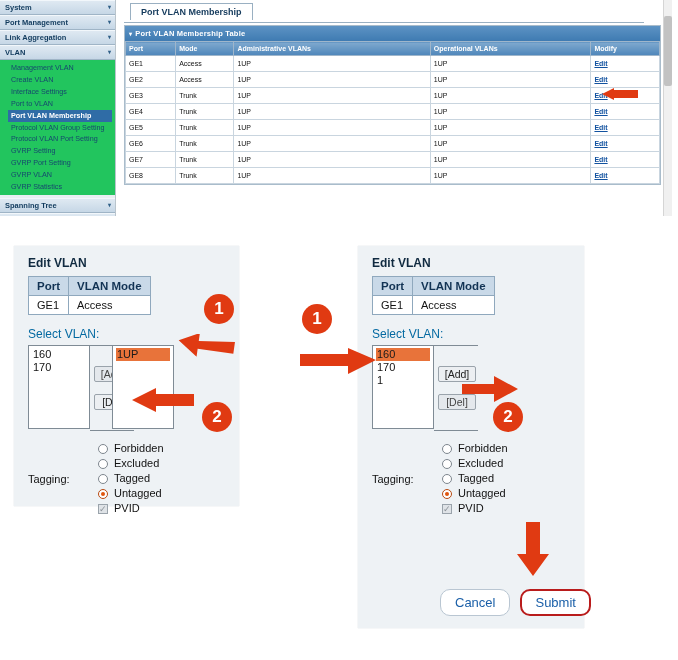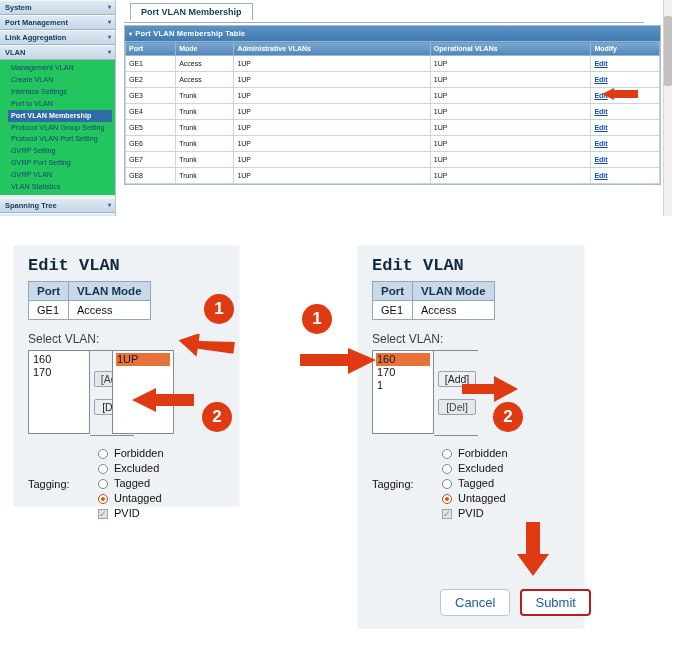--- a/index.html
+++ b/index.html
@@ -184,25 +184,24 @@
 
   .dlg {
     position: absolute;
     background: #eef2f5;
     box-shadow: 0 0 1px #c7ced4;
   }
   .dlg-left  { left: 14px;  top: 10px;  width: 225px; height: 260px; }
   .dlg-right { left: 358px; top: 10px;  width: 226px; height: 382px; background: #eef2f5; }
 
   .dlg-title {
-    font-size: 17px;
+    font-size: 12px;
     font-weight: bold;
     color: #102a40;
     padding: 10px 12px 6px 14px;
-    font-family: Liberation Mono, monospace;
   }
   table.portmode {
     border-collapse: collapse;
     margin-left: 14px;
     font-size: 11px;
   }
   table.portmode th {
     background: #c9d9e8;
     border: 1px solid #8fa8bd;
     color: #123354;
@@ -214,21 +213,21 @@
   table.portmode td {
     background: #ffffff;
     border: 1px solid #8fa8bd;
     padding: 3px 8px;
     font-size: 11px;
     color: #111111;
   }
   .sel-label {
     margin: 12px 0 4px 14px;
     font-size: 12px;
-    color: #404040;
+    color: #0369a1;
   }
   .listrow {
     position: relative;
     margin-left: 14px;
     width: 185px;
     height: 86px;
   }
   .listbox {
     position: absolute;
     top: 0;
@@ -334,21 +333,21 @@
     left: 82px;
     bottom: 12px;
     display: flex;
     gap: 10px;
   }
   .btn {
     font-size: 13px;
     color: #1a5fa8;
     background: #ffffff;
     border: 1px solid #b9c6d2;
-    border-radius: 4px;
+    border-radius: 10px;
     padding: 5px 14px;
   }
   .btn.primary {
     border: 2px solid #b91c1c;
     color: #1a5fa8;
     padding: 4px 13px;
   }
 
   
   .badge {
@@ -394,21 +393,21 @@
         <div class="sb-item">Management VLAN</div>
         <div class="sb-item">Create VLAN</div>
         <div class="sb-item">Interface Settings</div>
         <div class="sb-item">Port to VLAN</div>
         <div class="sb-item sel">Port VLAN Membership</div>
         <div class="sb-item two">Protocol VLAN Group Setting</div>
         <div class="sb-item">Protocol VLAN Port Setting</div>
         <div class="sb-item">GVRP Setting</div>
         <div class="sb-item">GVRP Port Setting</div>
         <div class="sb-item">GVRP VLAN</div>
-        <div class="sb-item">VLAN Statistics</div>
+        <div class="sb-item">GVRP Statistics</div>
       </div>
 
       <div class="sb-group" style="margin-top:3px;">
         <span>Spanning Tree</span>
         <span class="arrow">▾</span>
       </div>
       <div class="sb-group">
         <span>Forbidden</span>
         <span class="arrow">▾</span>
       </div>

